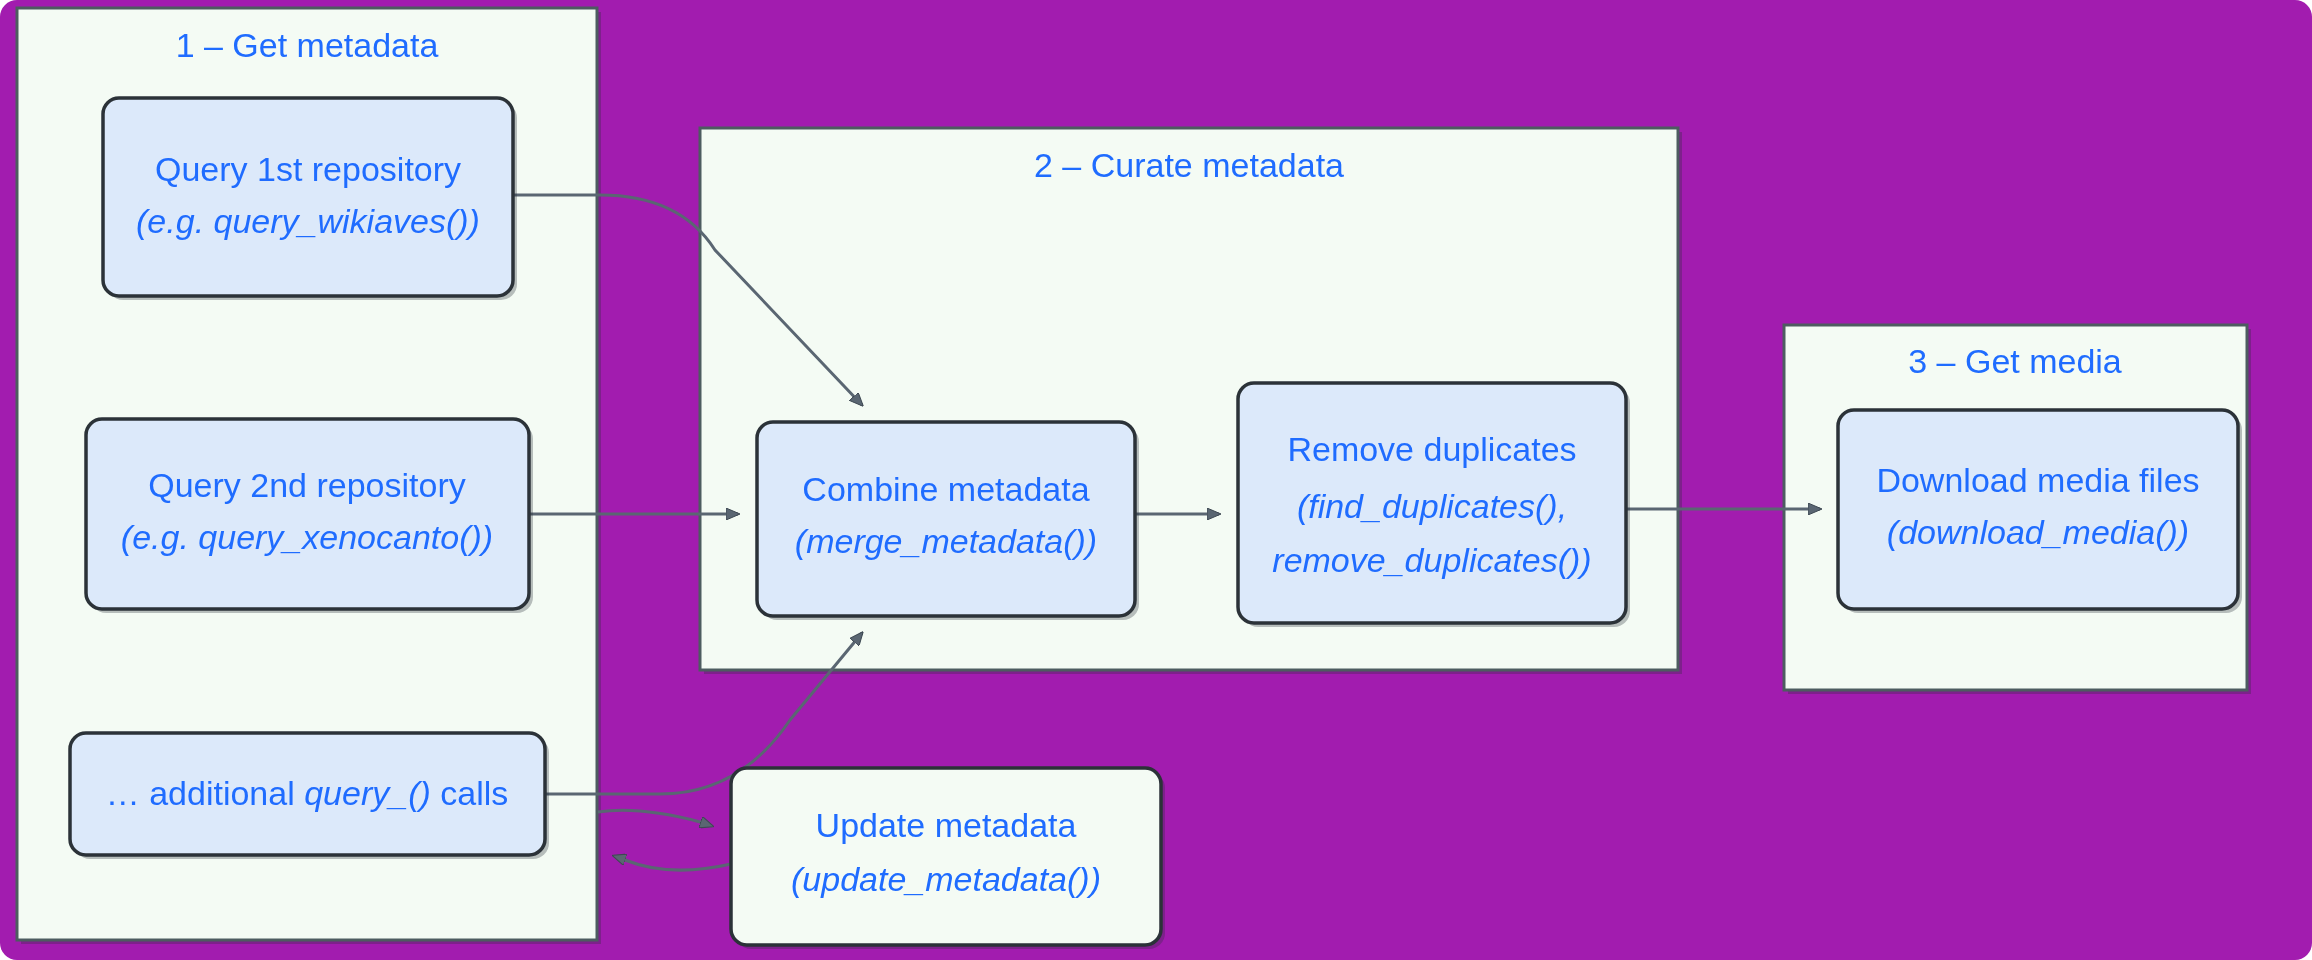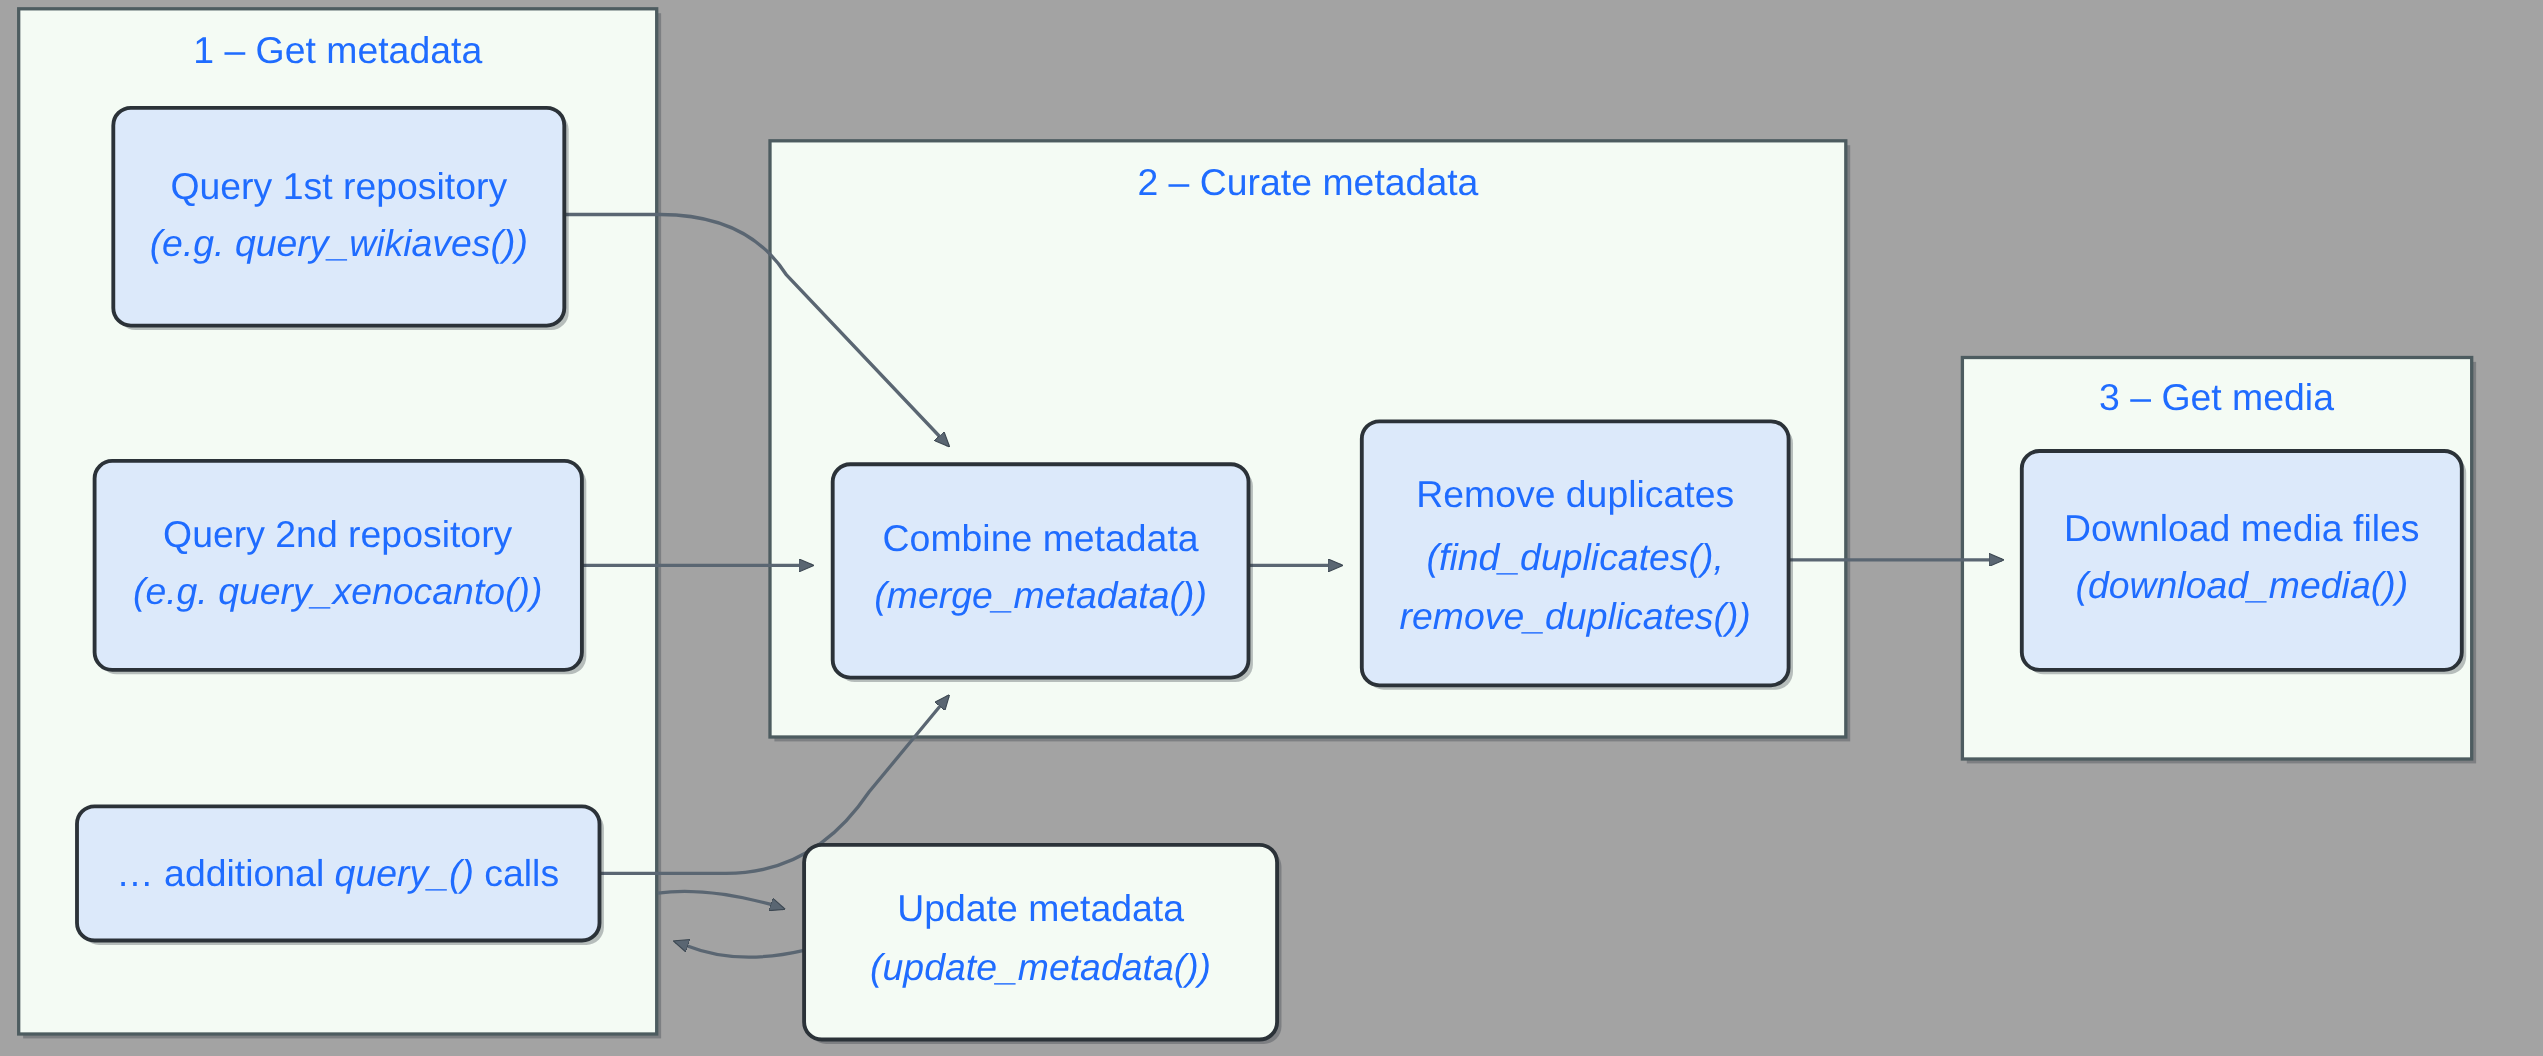--- a/index.html
+++ b/index.html
@@ -10,21 +10,22 @@
   body {
     width: 2312px;
     height: 960px;
     font-family: "Liberation Sans", sans-serif;
     overflow: hidden;
   }
   #diagram-root {
     position: relative;
     width: 2312px;
     height: 960px;
-    background: #a3a3a3;
+    background: #a21caf;
+    border-radius: 17px;
   }
   svg#flow {
     position: absolute;
     top: 0;
     left: 0;
     width: 2312px;
     height: 960px;
   }
   .group-rect {
     fill: #f4fbf4;

